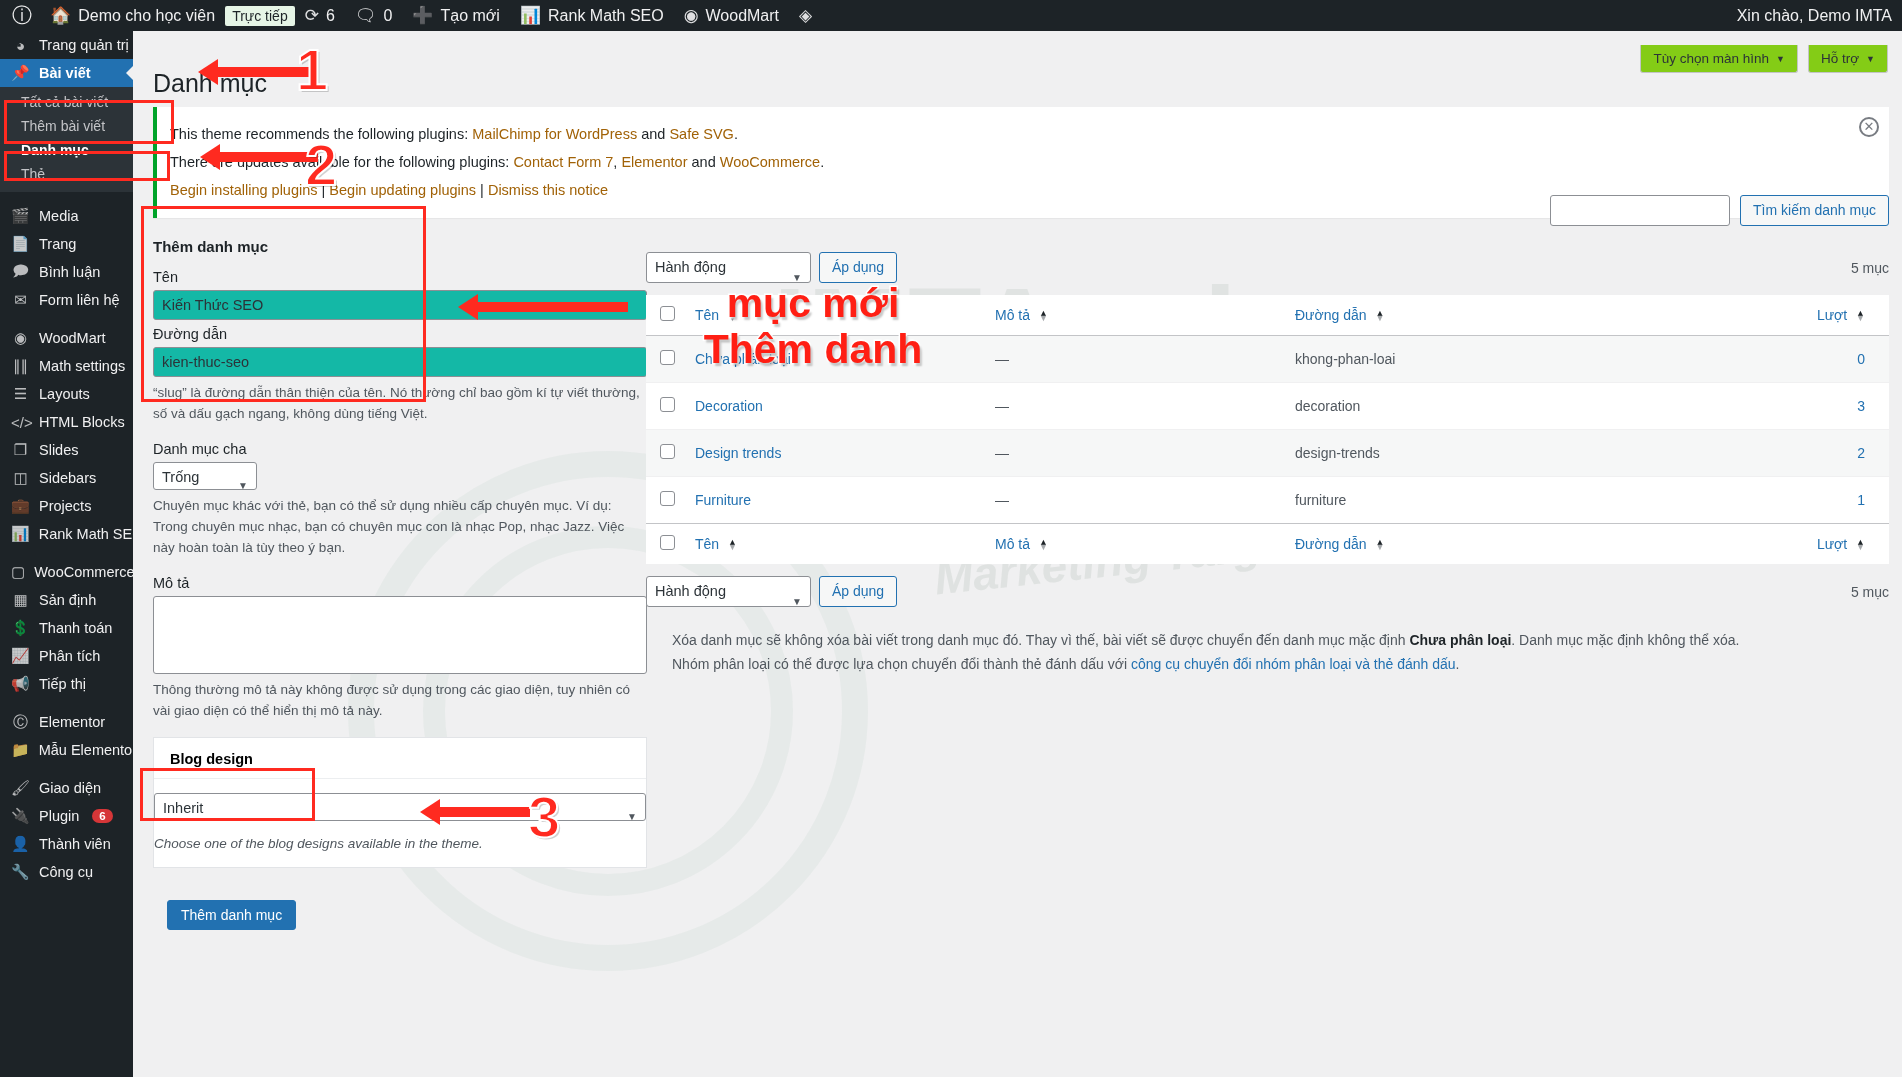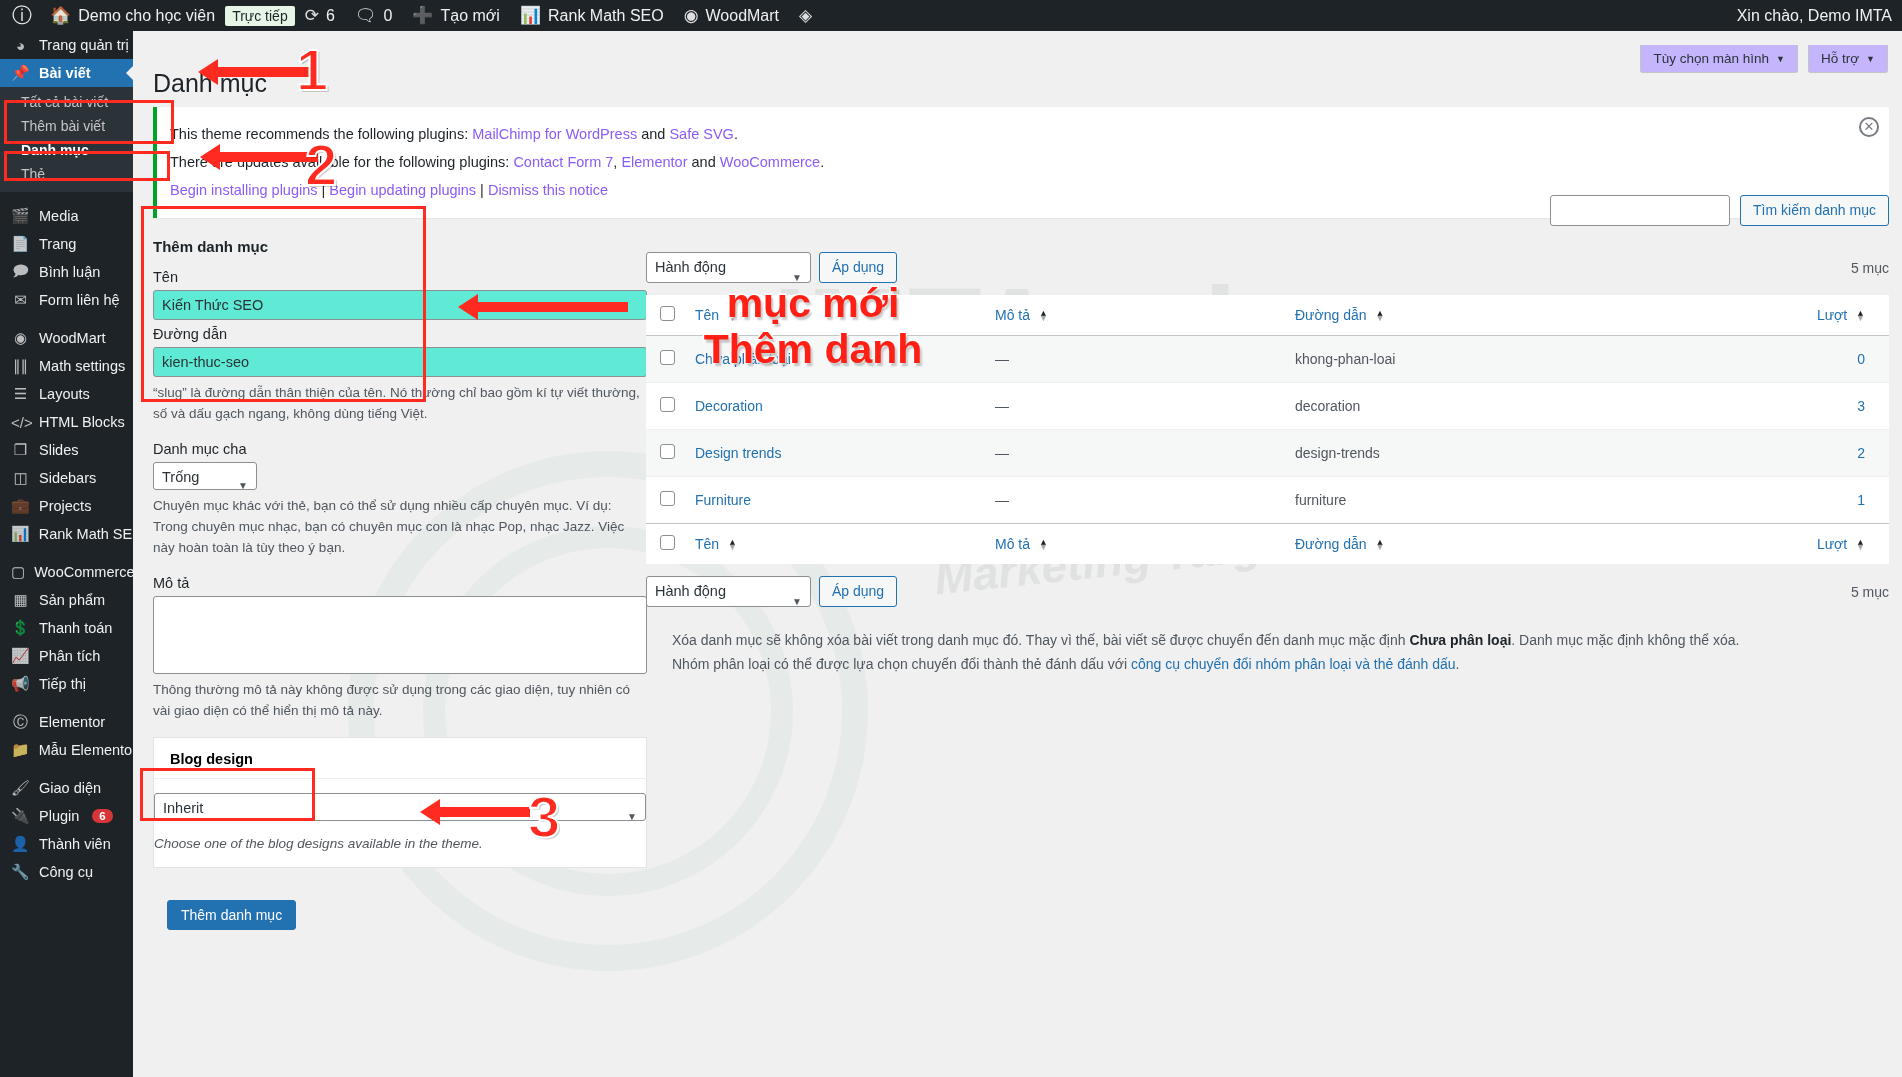--- a/index.html
+++ b/index.html
@@ -86,57 +86,57 @@
   #wmcircle2 {
     position: absolute; left: 290px; top: 495px; width: 370px; height: 370px;
     border-radius: 50%; border: 22px solid rgba(150,185,165,0.10);
     pointer-events: none; z-index: 0;
   }
 
   .screen-meta {
     position: absolute; right: 14px; top: 14px; display: flex; gap: 10px; z-index: 5;
   }
   .meta-btn {
-    background: #c4b5fd; border: 1px solid #c3c4c7; border-bottom-color: #c3c4c7;
+    background: #84cc16; border: 1px solid #c3c4c7; border-bottom-color: #c3c4c7;
     border-radius: 0 0 3px 3px; border-top: none;
     padding: 6px 12px; font-size: 13.5px; color: #2c3338;
     display: flex; align-items: center; gap: 7px;
   }
   .caret { font-size: 9px; }
 
   #page-title {
     position: absolute; left: 20px; top: 38px;
     font-size: 25px; font-weight: 400; color: #1d2327; z-index: 3;
   }
 
   
   #notice {
     position: absolute; left: 20px; top: 76px; width: 1736px;
     background: #fff; border-left: 4px solid #00a32a;
     box-shadow: 0 1px 1px rgba(0,0,0,.04);
     padding: 11px 12px 11px 13px; font-size: 14.5px; color: #1d2327; z-index: 3;
   }
   #notice p { margin: 6px 0; line-height: 1.5; }
-  #notice a { color: #8b5cf6; }
+  #notice a { color: #a16207; }
   #notice .dismiss {
     position: absolute; right: 10px; top: 10px;
     width: 20px; height: 20px; border-radius: 50%;
     border: 2px solid #787c82; color: #787c82;
     font-size: 13px; line-height: 16px; text-align: center;
   }
 
   
   #form-col {
     position: absolute; left: 20px; top: 207px; width: 494px; z-index: 3;
   }
   .form-h2 { font-size: 15px; font-weight: 700; color: #1d2327; margin-bottom: 14px; }
   .f-label { display: block; font-size: 14.5px; color: #1d2327; margin-bottom: 5px; }
   .f-input {
     width: 100%; height: 30px; border: 1px solid #8c8f94; border-radius: 3px;
-    background: #5eead4; font-size: 14.5px; color: #2c3338;
+    background: #14b8a6; font-size: 14.5px; color: #2c3338;
     padding: 0 8px; line-height: 28px; margin-bottom: 6px;
   }
   .f-help { font-size: 13.5px; color: #50575e; line-height: 1.55; margin-bottom: 16px; }
   .f-select {
     height: 28px; border: 1px solid #8c8f94; border-radius: 3px; background: #fff;
     font-size: 14.5px; color: #2c3338; padding: 0 26px 0 8px; line-height: 28px;
     margin-bottom: 6px; position: relative; display: inline-block; min-width: 104px;
   }
   .f-select .sc {
     position: absolute; right: 8px; top: 9px; font-size: 10px; color: #50575e;
@@ -342,21 +342,21 @@
     <span class="mi">📊</span>
     <span>Rank Math SEO</span>
   </div>
 
   <div class="menu-item sep">
     <span class="mi">▢</span>
     <span>WooCommerce</span>
   </div>
   <div class="menu-item">
     <span class="mi">▦</span>
-    <span>Sản phẩm</span>
+    <span>Sản định</span>
   </div>
   <div class="menu-item">
     <span class="mi">💲</span>
     <span>Thanh toán</span>
   </div>
   <div class="menu-item">
     <span class="mi">📈</span>
     <span>Phân tích</span>
   </div>
   <div class="menu-item">

